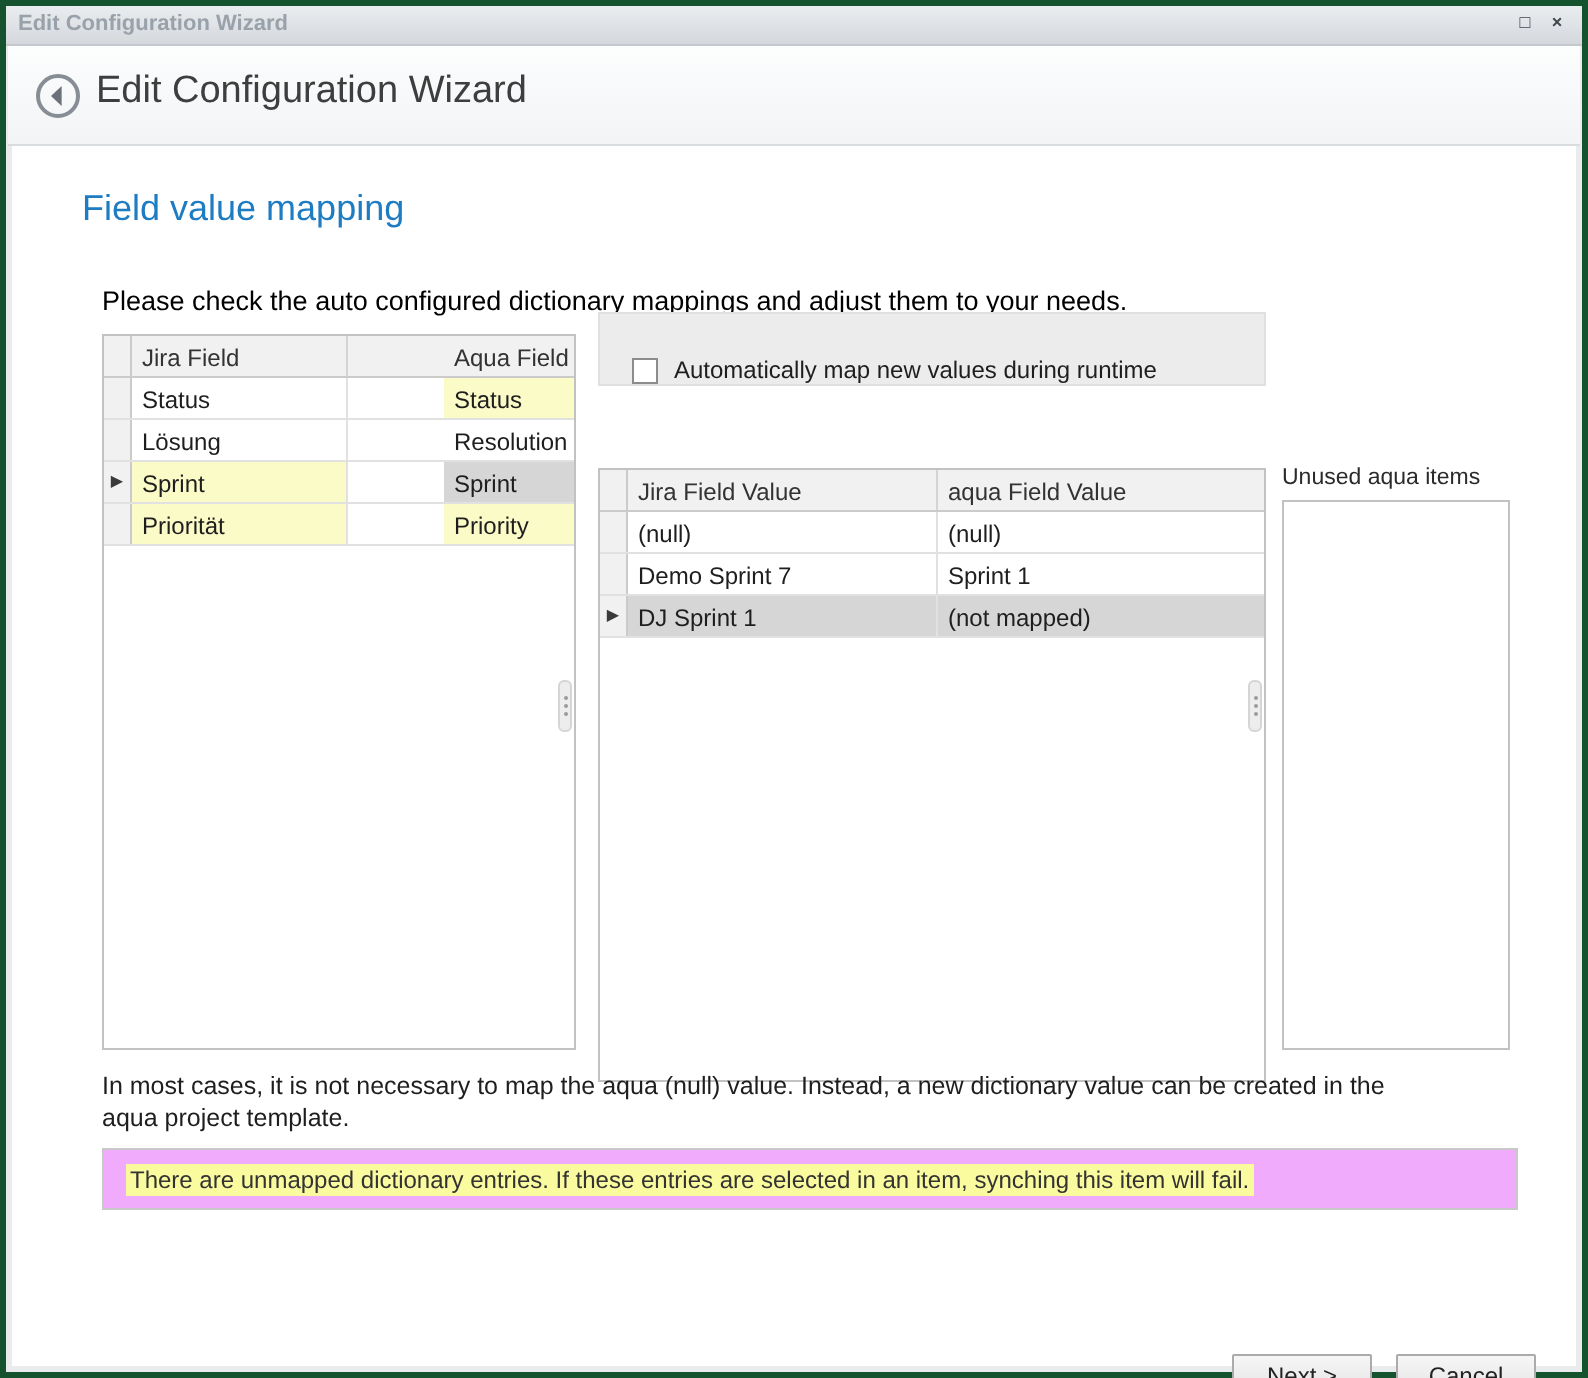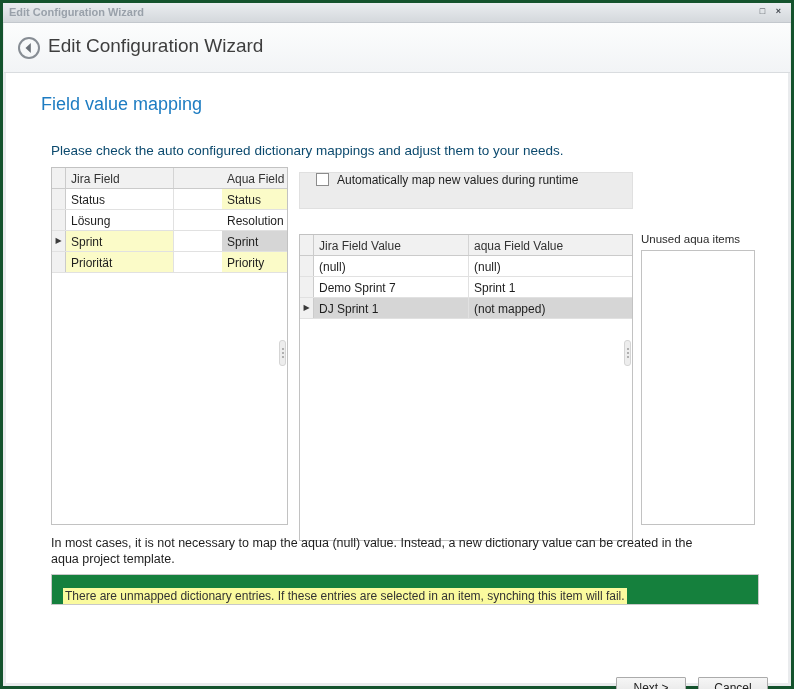--- a/index.html
+++ b/index.html
@@ -44,21 +44,21 @@
     position: absolute; left: 44px; top: 12px;
     font-size: 19px; color: #3e3e3e;
   }
   
   .section-title {
     position: absolute; left: 38px; top: 91px;
     font-size: 18px; color: var(--accent-blue, #1d7cc2);
   }
   .instruction {
     position: absolute; left: 48px; top: 140px;
-    font-size: 13.5px; color: #0c4a6e;
+    font-size: 13.5px; color: #000000;
   }
   
   .dgrid {
     position: absolute; border: 1px solid #c2c2c2; background: #fff; overflow: hidden;
   }
   .hrow {
     display: flex; height: 21px;
     background: #f1f1f1; border-bottom: 1px solid #cbcbcb;
   }
   .hcell {
@@ -87,44 +87,44 @@
   .grip {
     position: absolute; width: 7px; height: 26px;
     background: #ededed; border: 1px solid #d5d5d5; border-radius: 3px;
     display: flex; flex-direction: column; align-items: center; justify-content: center; gap: 2px;
   }
   .grip i { width: 2px; height: 2px; background: #9b9b9b; border-radius: 50%; }
   .grip-left  { left: 276px; top: 337px; }
   .grip-right { left: 621px; top: 337px; }
   
   .chk-panel {
-    position: absolute; left: 296px; top: 169px; width: 334px; height: 37px;
+    position: absolute; left: 296px; top: 153px; width: 334px; height: 37px;
     background: #ececec; border: 1px solid #e0e0e0;
-    display: flex; align-items: flex-start; cursor: default;
+    display: flex; align-items: flex-end; cursor: default;
   }
   .checkbox {
     width: 13px; height: 13px; background: #fff; border: 1px solid #8c8c8c;
     margin-left: 16px; flex: none;
   }
   .chk-label { margin-left: 8px; font-size: 12px; color: #1e1e1e; }
   
   .unused-label { position: absolute; left: 638px; top: 230px; font-size: 11.5px; color: #2b2b2b; }
   .unused-box {
     position: absolute; left: 638px; top: 247px; width: 114px; height: 275px;
     background: #fff; border: 1px solid #c2c2c2;
   }
   
   .footnote {
     position: absolute; left: 48px; top: 532px; width: 658px;
     font-size: 12.5px; line-height: 16px; color: #1e1e1e;
   }
   .warn-box {
     position: absolute; left: 48px; top: 571px; width: 708px; height: 31px;
-    background: #15803d; border: 1px solid #c8c8c8;
-    display: flex; align-items: flex-end; padding-left: 11px;
+    background: #f0abfc; border: 1px solid #c8c8c8;
+    display: flex; align-items: center; padding-left: 11px;
   }
   .warn-text {
     background: var(--warning-highlight, #fafa9e);
     font-size: 12px; color: #333; padding: 1px 2px;
   }
   
   .btn {
     position: absolute; width: 70px; height: 22px;
     border: 1px solid #ababab; border-radius: 1px;
     background: linear-gradient(#f6f6f6, #e3e3e3);

